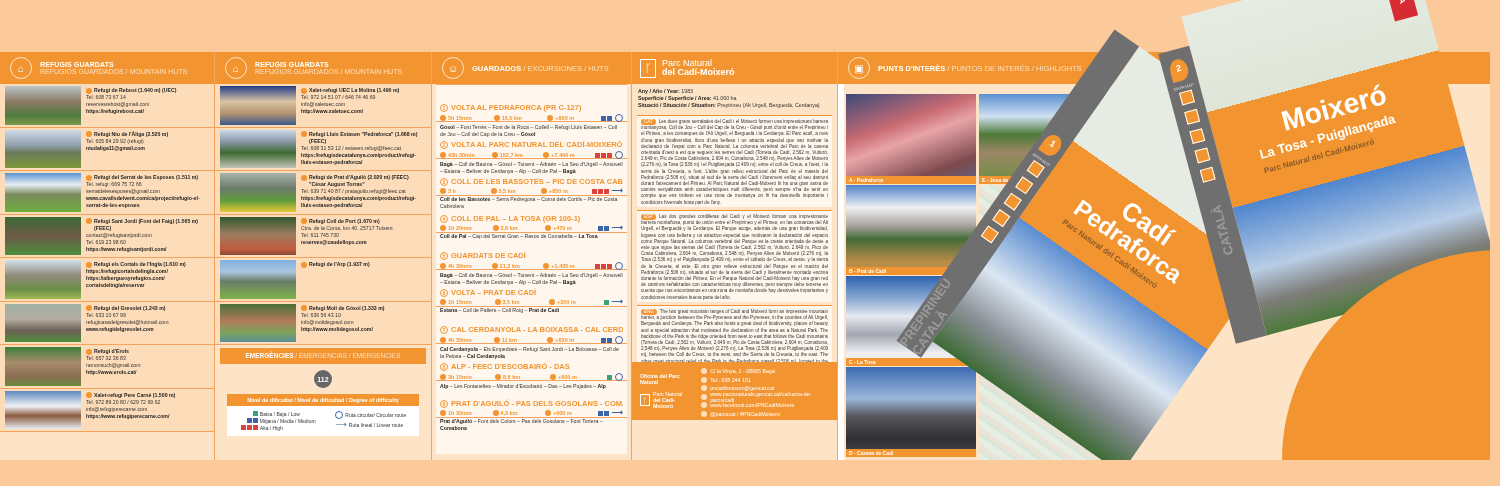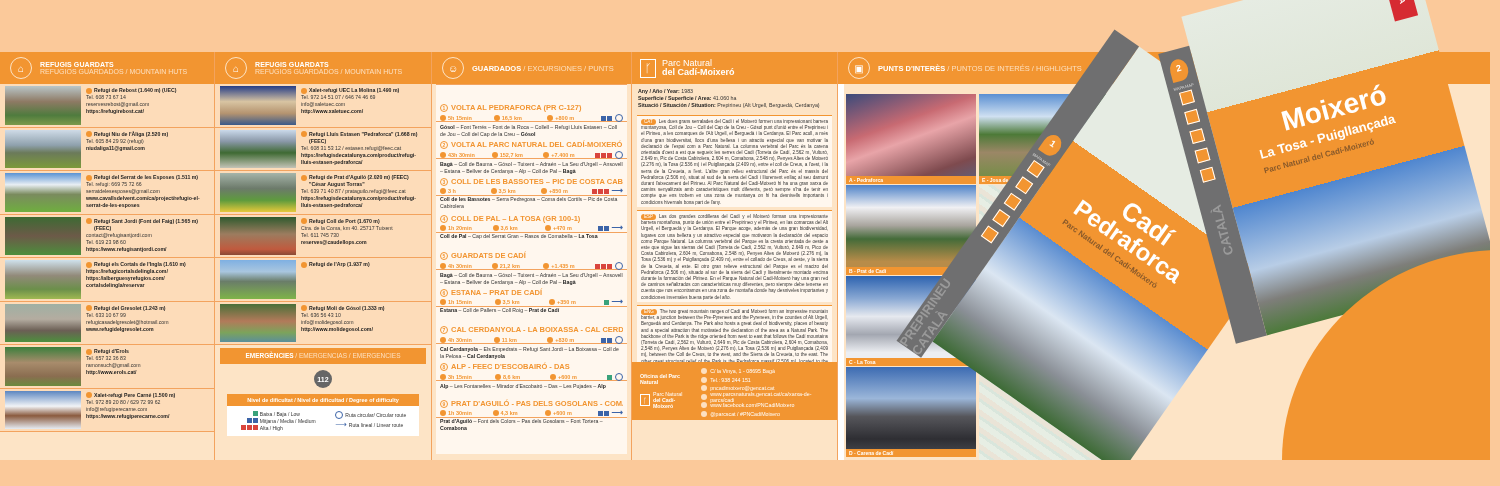--- a/index.html
+++ b/index.html
@@ -319,21 +319,21 @@
           <span class="route-lin">⟶</span>
           <span>Ruta lineal / Linear route</span>
         </div>
       </div>
   </div>
 </div>
 
 <div class="panel" id="p3" style="left:432px; width:200px;">
   <div class="panel-header">
     <span class="hdr-icon">☺</span>
-    <div class="hdr-inline"><span>GUARDADOS</span><span class="thin"> / EXCURSIONES / PUNTS</span></div>
+    <div class="hdr-inline"><span>GUARDADOS</span><span class="thin"> / EXCURSIONES / HUTS</span></div>
   </div>
   <div id="hikes">
       <div class="hike">
         <div class="hike-title">
           <span class="hike-num">1</span>
           <span>VOLTA AL PEDRAFORCA (PR C-127)</span>
         </div>
         <div class="hike-stats">
           <span class="stat">
             <span class="stat-dot"></span>
@@ -458,21 +458,21 @@
             <span class="sq r"></span>
             <span class="sq r"></span>
             <span class="route-circ"></span>
           </span>
         </div>
         <div class="hike-route"><b>Bagà</b><span> – Coll de Bauma – Gósol – Tuixent – Adraén – La Seu d'Urgell – Ansovell – Estana – Bellver de Cerdanya – Alp – Coll de Pal – </span><b>Bagà</b></div>
       </div>
       <div class="hike">
         <div class="hike-title">
           <span class="hike-num">6</span>
-          <span>ESTANA – PRAT DE CADÍ</span>
+          <span>VOLTA – PRAT DE CADÍ</span>
         </div>
         <div class="hike-stats">
           <span class="stat">
             <span class="stat-dot"></span>
             <span>1h 15min</span>
           </span>
           <span class="stat">
             <span class="stat-dot"></span>
             <span>3,5 km</span>
           </span>

